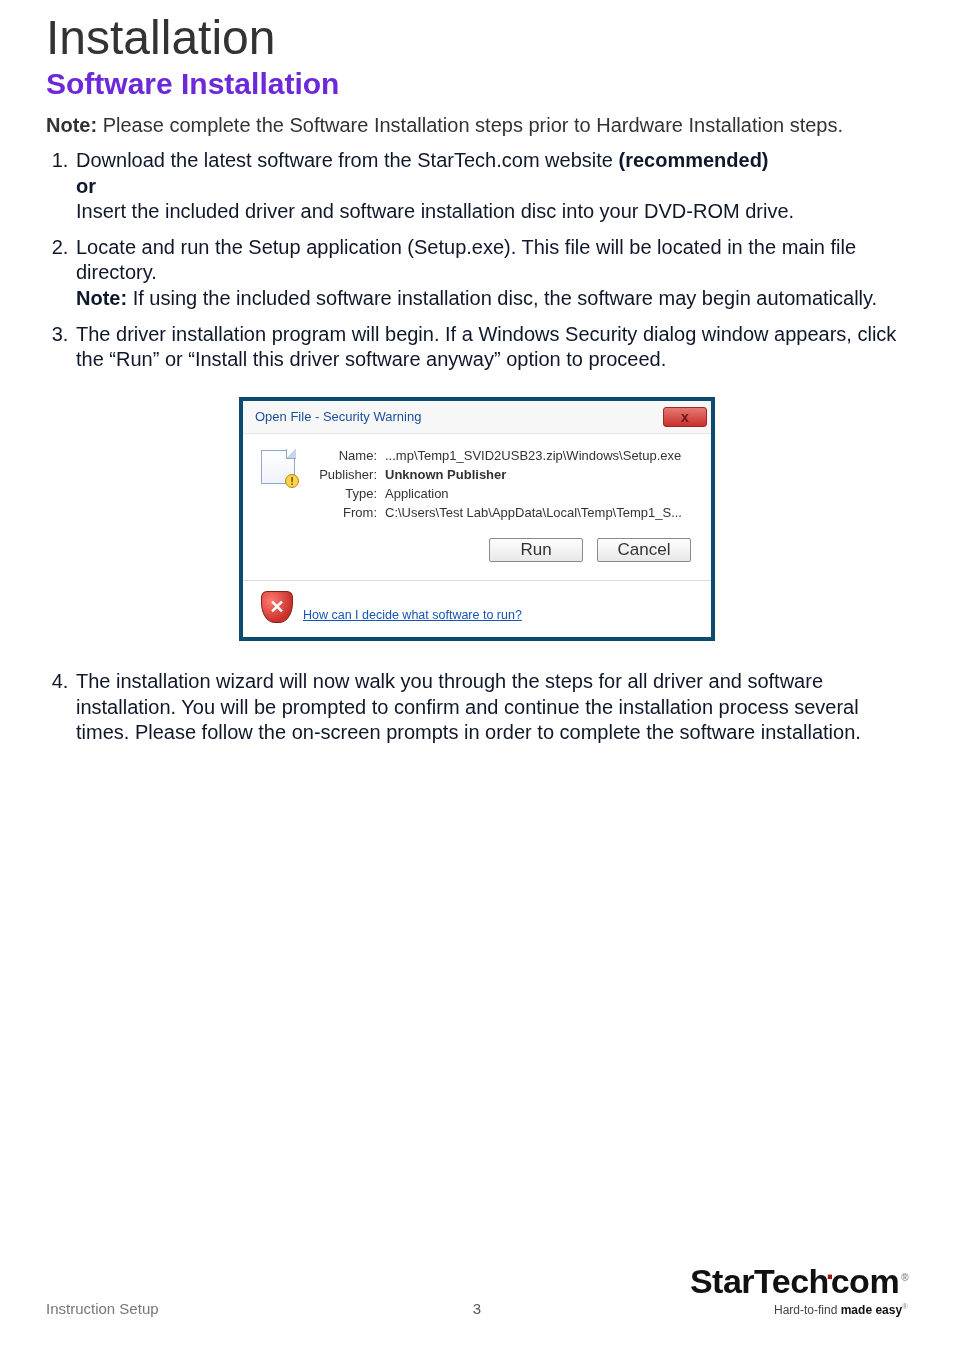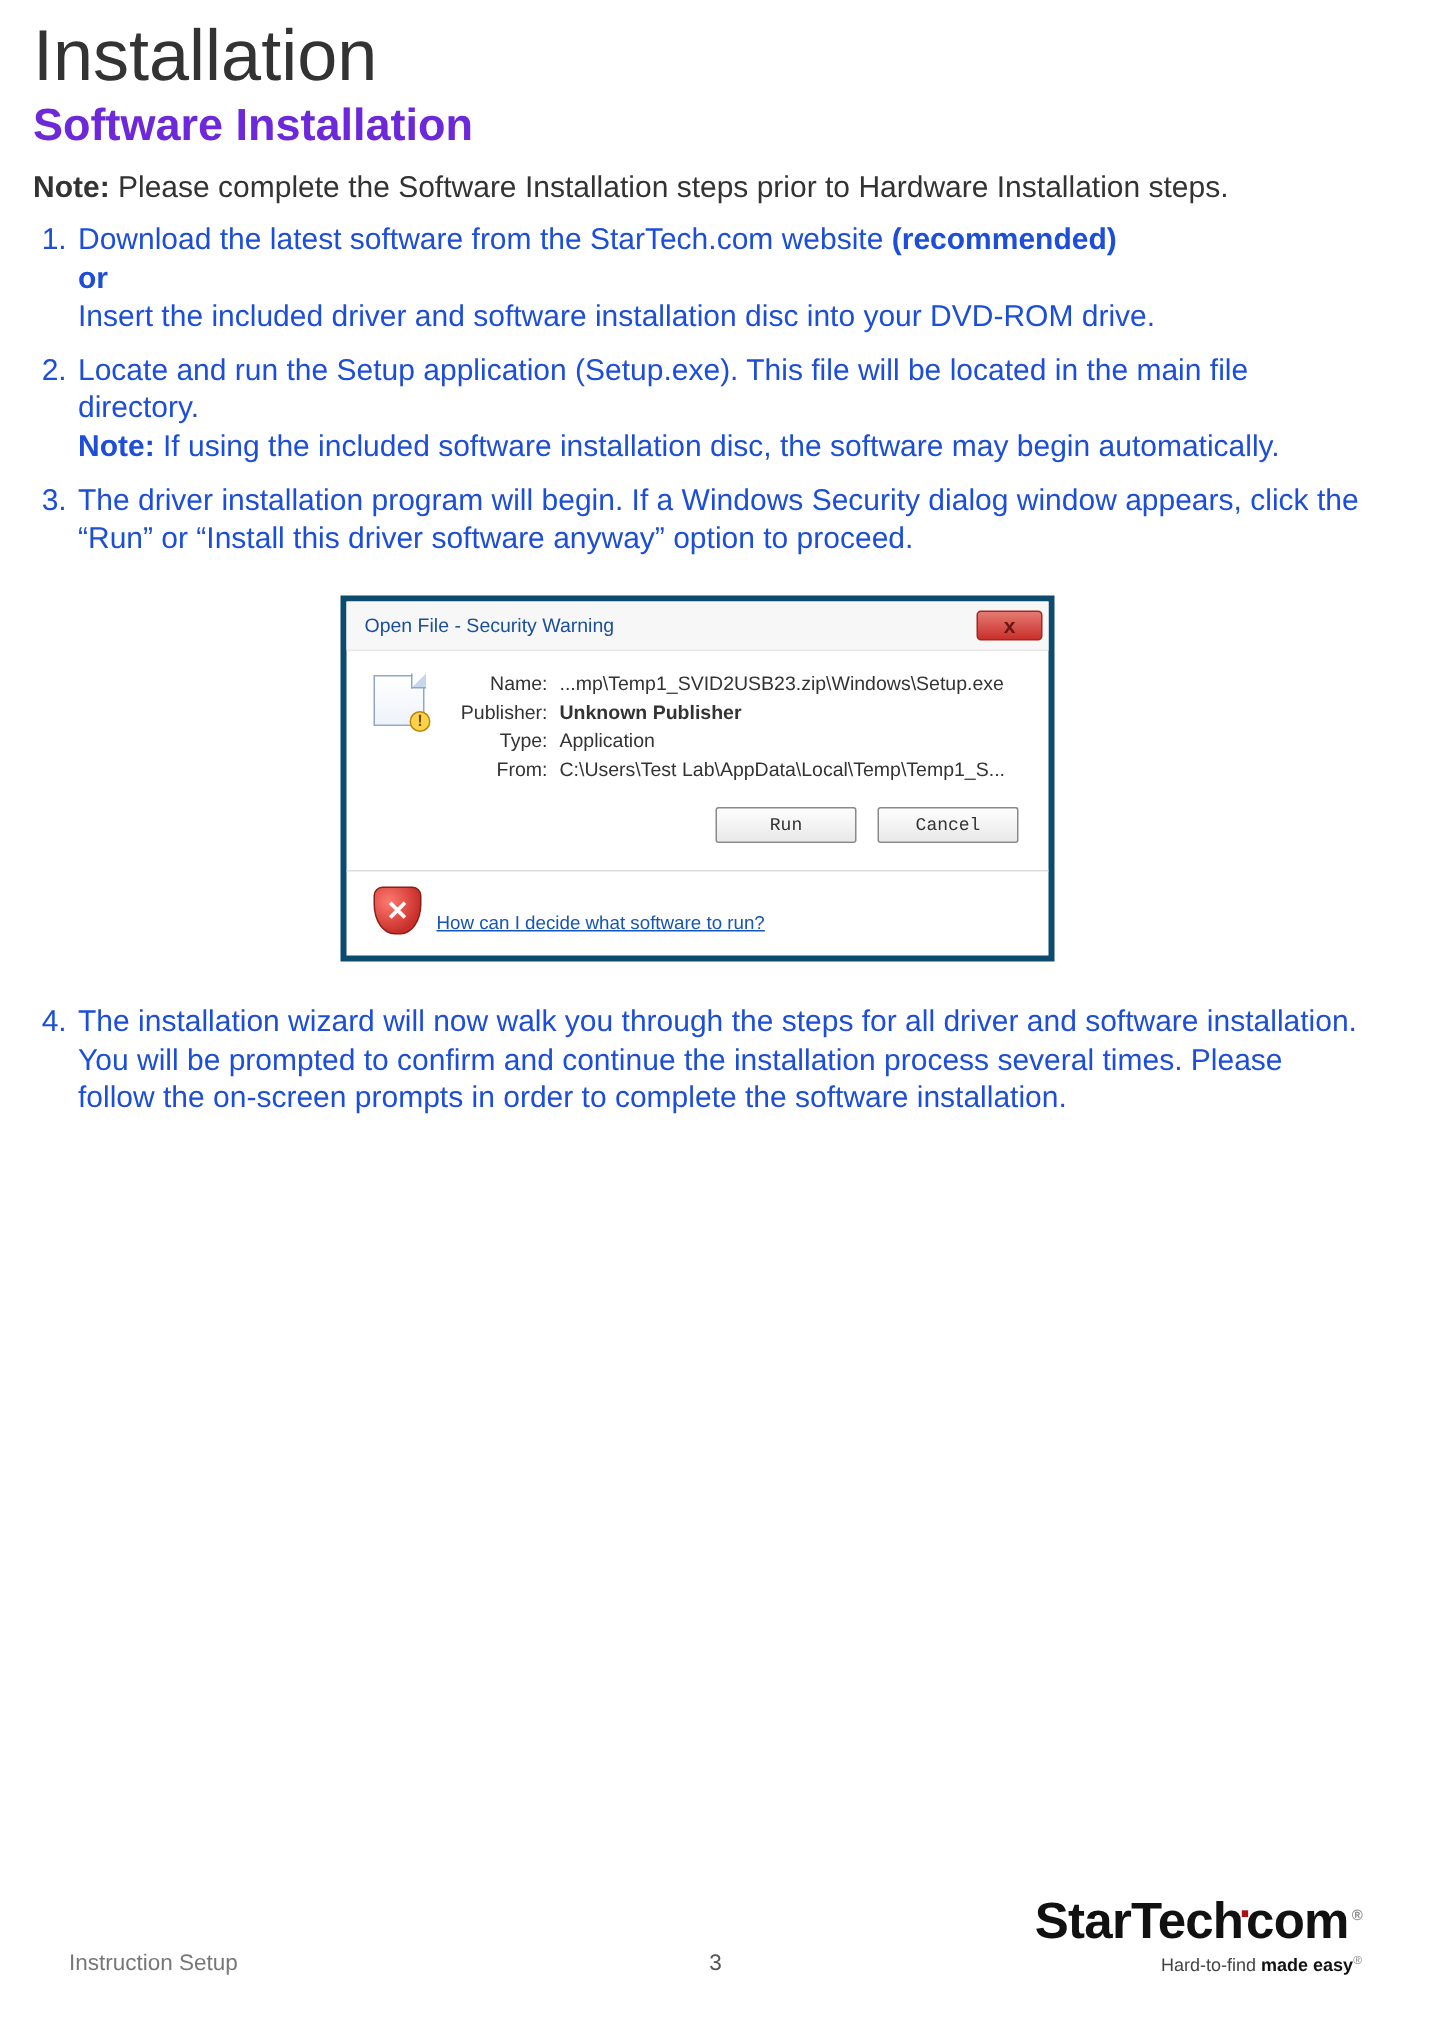--- a/index.html
+++ b/index.html
@@ -9,21 +9,21 @@
     width: 954px;
     height: 1345px;
     font-family: "Segoe UI", "Myriad Pro", Arial, sans-serif;
     color: #333;
     background: #fff;
   }
   .page {
     position: relative;
     width: 954px;
     height: 1345px;
-    padding: 10px 46px 0 22px;
+    padding: 10px 46px 0 46px;
   }
   h1.main-heading {
     font-size: 48px;
     font-weight: 400;
     margin: 0 0 2px 0;
     color: #333;
   }
   h2.sub-heading {
     font-size: 30px;
     font-weight: 700;
@@ -35,21 +35,21 @@
     line-height: 1.25;
     margin: 12px 0 10px 0;
     color: #333;
   }
   .bold { font-weight: 700; }
   ol.steps {
     margin: 0;
     padding-left: 28px;
     font-size: 20px;
     line-height: 1.28;
-    color: #1d4ed8;
+    color: #0f172a;
   }
   ol.steps li {
     margin-bottom: 10px;
     padding-left: 2px;
   }
   .dialog-wrap {
     display: flex;
     justify-content: center;
     margin: 24px 0 28px 0;
   }
@@ -137,24 +137,23 @@
   .info-grid .lab { text-align: right; }
   .dialog-buttons {
     display: flex; justify-content: flex-end;
     gap: 14px;
     margin: 18px 2px 12px 0;
   }
   .win-btn {
     width: 94px; height: 24px;
     border: 1px solid #8a8a8a;
     background: linear-gradient(#fefefe, #e8e8e8);
-    font-size: 12px;
+    font-size: 17px;
     display:flex; align-items:center; justify-content:center;
     border-radius: 2px;
-    font-family: Liberation Mono, monospace;
   }
   .dialog-footer {
     padding: 10px 18px 14px 18px;
     display: flex;
     align-items: flex-start;
   }
   .shield-icon {
     width: 32px; height: 32px; flex: 0 0 32px;
     margin-right: 10px;
     position: relative;

